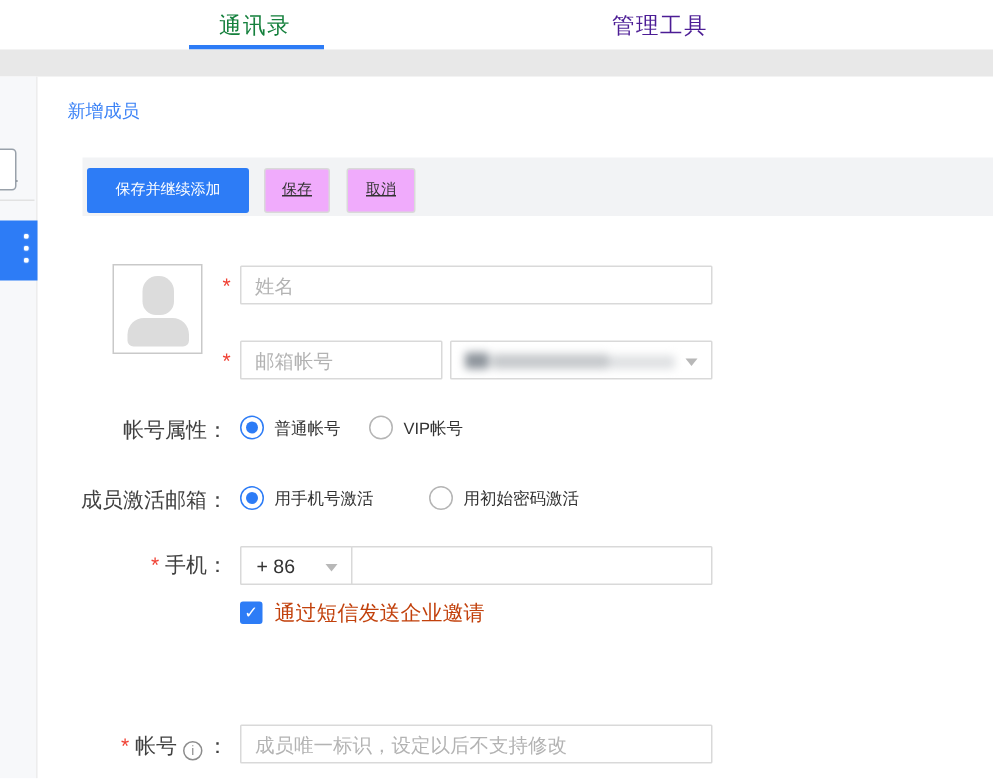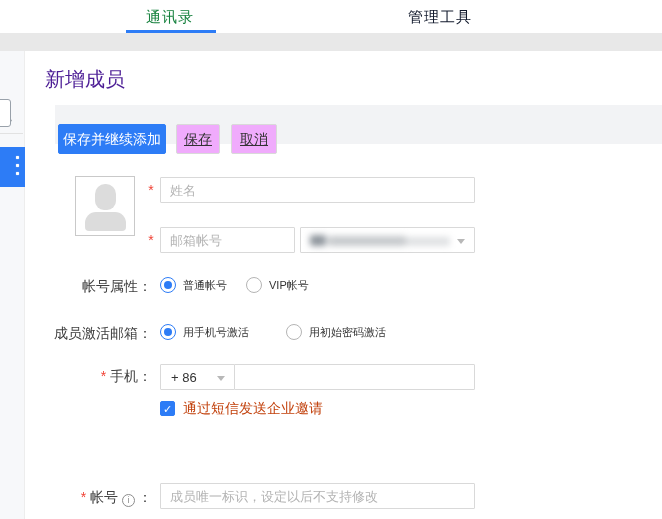--- a/index.html
+++ b/index.html
@@ -5,40 +5,40 @@
   * { margin:0; padding:0; box-sizing:border-box; }
   html,body { background:#fff; }
   body { font-family:"Liberation Sans","DejaVu Sans",sans-serif; }
   #screen {
     position:relative; width:662px; height:519px;
     background:#fff; overflow:hidden;
   }
 
   
   .header { position:absolute; left:0; top:0; width:662px; height:33px; background:#fff; }
-  .tab { position:absolute; top:8px; font-size:15px; color:#0f172a; cursor:pointer; letter-spacing:1px; }
+  .tab { position:absolute; top:8px; font-size:15px; color:#4c1d95; cursor:pointer; letter-spacing:1px; }
   .tab.active { color:#15803d; }
   .tab-underline { position:absolute; left:126px; top:30px; width:90px; height:3px; background:#2d7cf6; }
   .gray-strip { position:absolute; left:0; top:33px; width:662px; height:18px; background:#e8e8e8; }
 
   
   .sidebar { position:absolute; left:0; top:51px; width:25px; height:468px; background:#f7f8fa; border-right:1px solid #ededed; }
   .sb-plus { position:absolute; left:1px; top:60px; font-size:20px; font-weight:300; color:#8d949c; line-height:20px; }
   .sb-box { position:absolute; left:-14px; top:48px; width:25px; height:28px; background:#fff; border:1px solid #99a1aa; border-radius:3px; }
   .sb-divider { position:absolute; left:0; top:82px; width:23px; height:1px; background:#e2e2e2; }
   .sb-handle { position:absolute; left:0; top:96px; width:25px; height:40px; background:#2d7cf6; cursor:pointer; }
   .sb-handle .dot { position:absolute; left:16px; width:3px; height:3px; background:#fff; border-radius:1px; box-shadow:0 0 1px rgba(255,255,255,.9); }
   .sb-handle .d1{ top:9px; } .sb-handle .d2{ top:17px; } .sb-handle .d3{ top:25px; }
 
   
-  .page-title { position:absolute; left:45px; top:66px; font-size:20px; color:#4c1d95; }
+  .page-title { position:absolute; left:45px; top:66px; font-size:12px; color:#3b82f6; }
 
   
   .btn-bar { position:absolute; left:55px; top:105px; width:607px; height:39px; background:#f2f3f5; }
-  .btn { position:absolute; top:124px; height:30px; font-size:14px; border-radius:2px; text-align:center; line-height:28px; cursor:pointer; }
+  .btn { position:absolute; top:112px; height:30px; font-size:10px; border-radius:2px; text-align:center; line-height:28px; cursor:pointer; }
   .btn-primary { left:58px; width:108px; background:#2d7cf6; color:#fff; border:1px solid #2d7cf6; line-height:28px; }
   .btn-plain { background:#f0abfc; border:1px solid #d9d9d9; color:#333;text-decoration:underline; }
   .btn-save { left:176px; width:44px; }
   .btn-cancel { left:231px; width:46px; }
 
   
   .avatar { position:absolute; left:75px; top:176px; width:60px; height:60px; background:#fff; border:1px solid #c9c9c9; overflow:hidden; cursor:pointer; }
   .avatar .head { position:absolute; left:19px; top:7px; width:21px; height:26px; background:#dcdcdc; border-radius:10px 10px 9px 9px; }
   .avatar .body { position:absolute; left:9px; top:35px; width:41px; height:19px; background:#dcdcdc; border-radius:11px 11px 4px 4px; }
 

